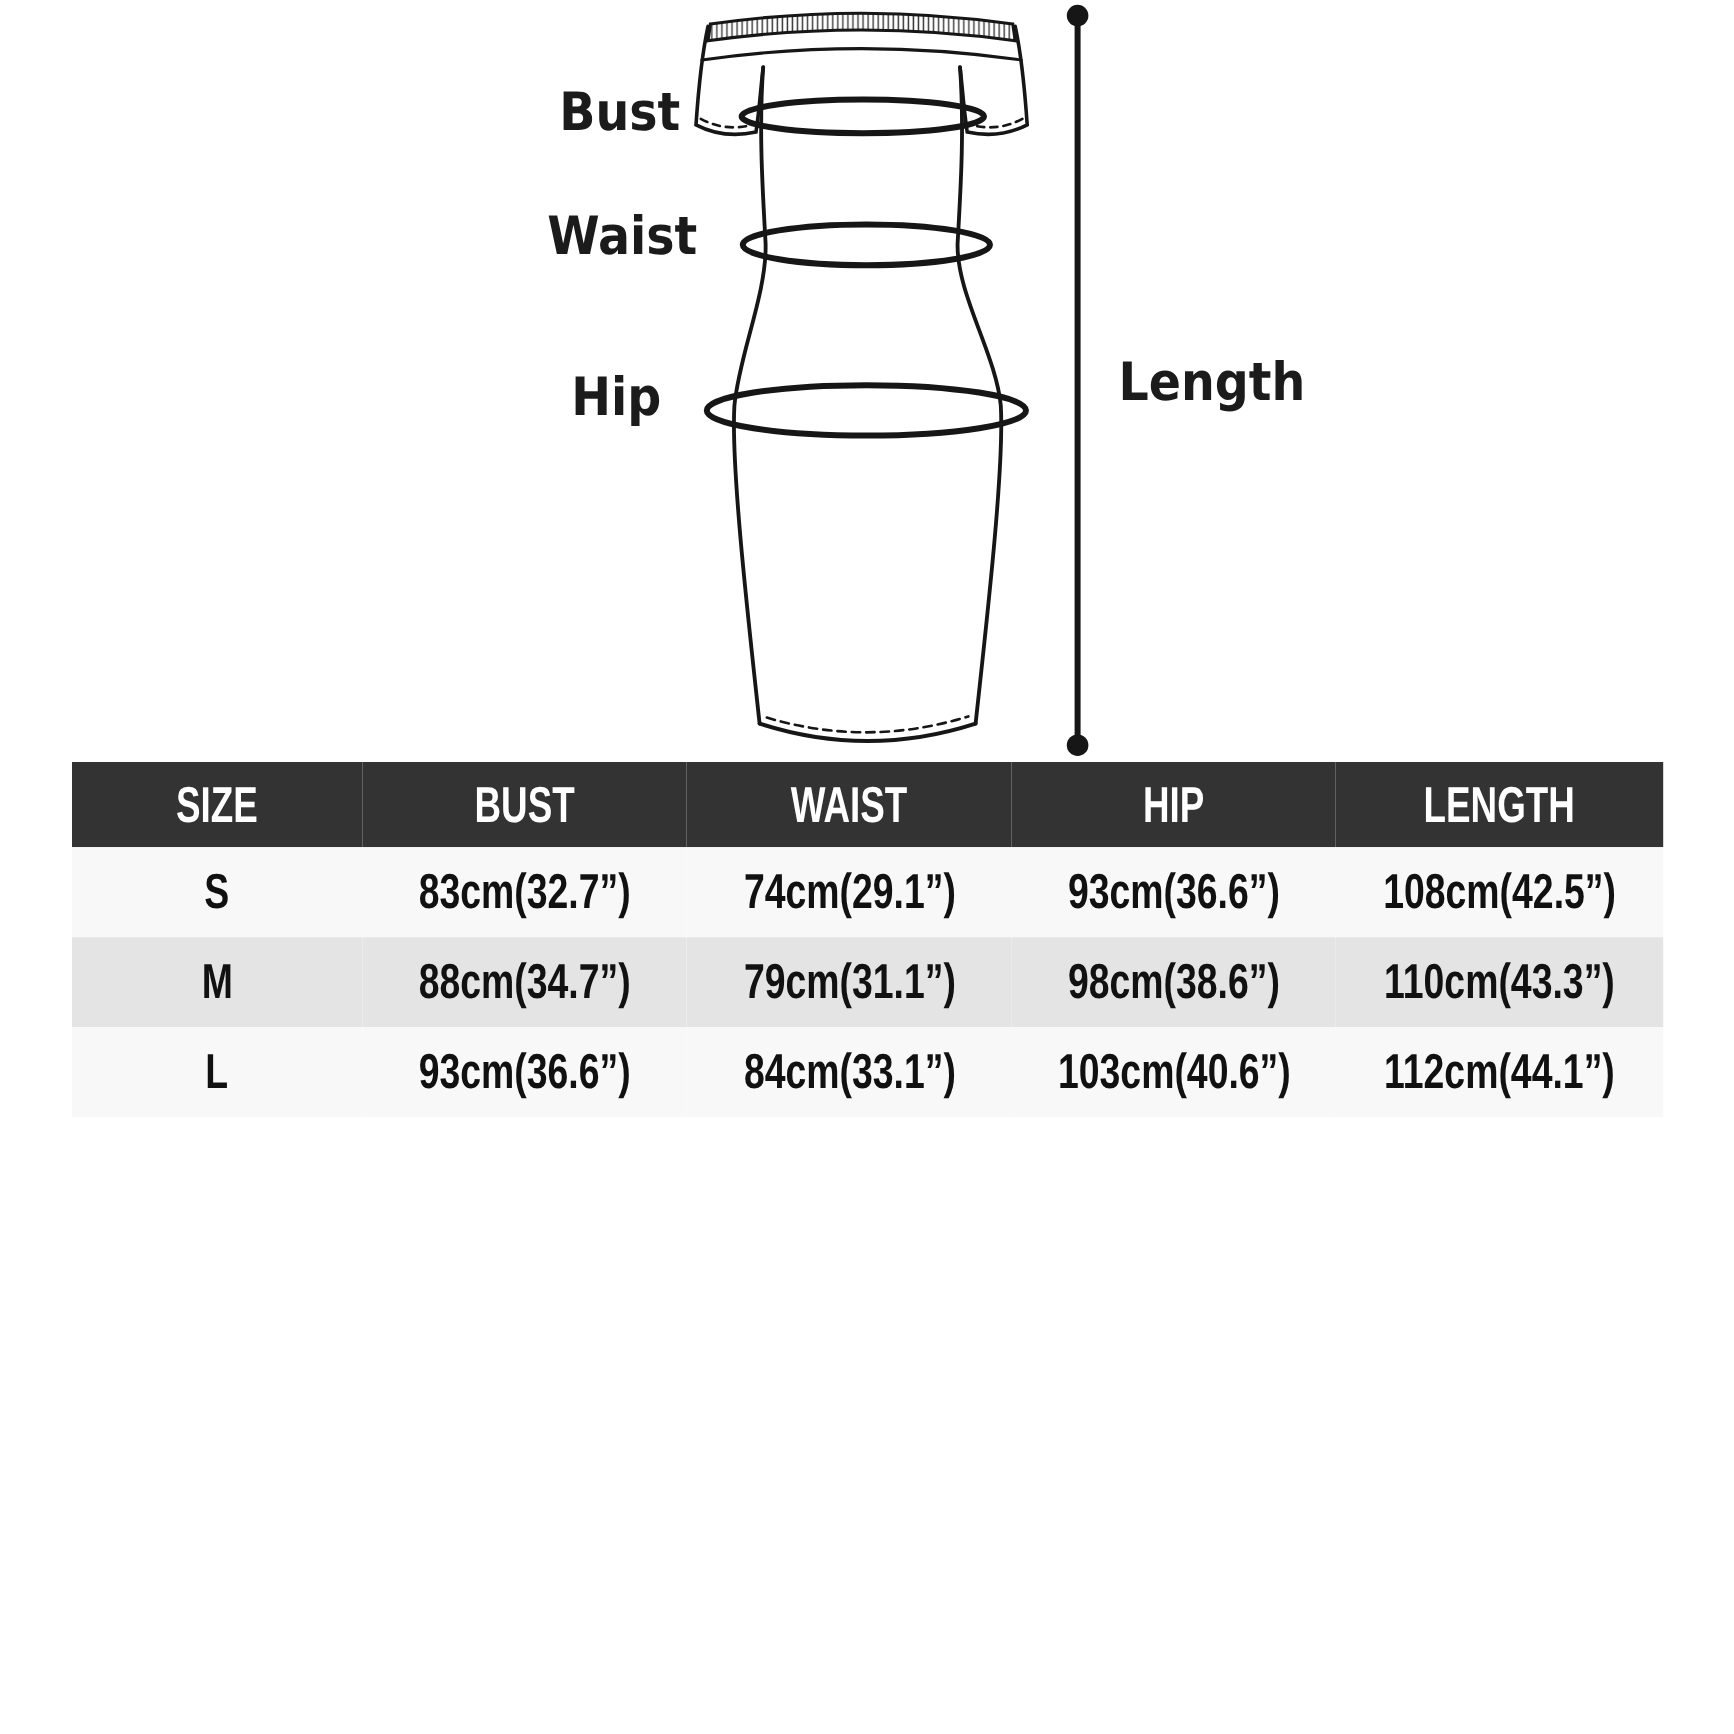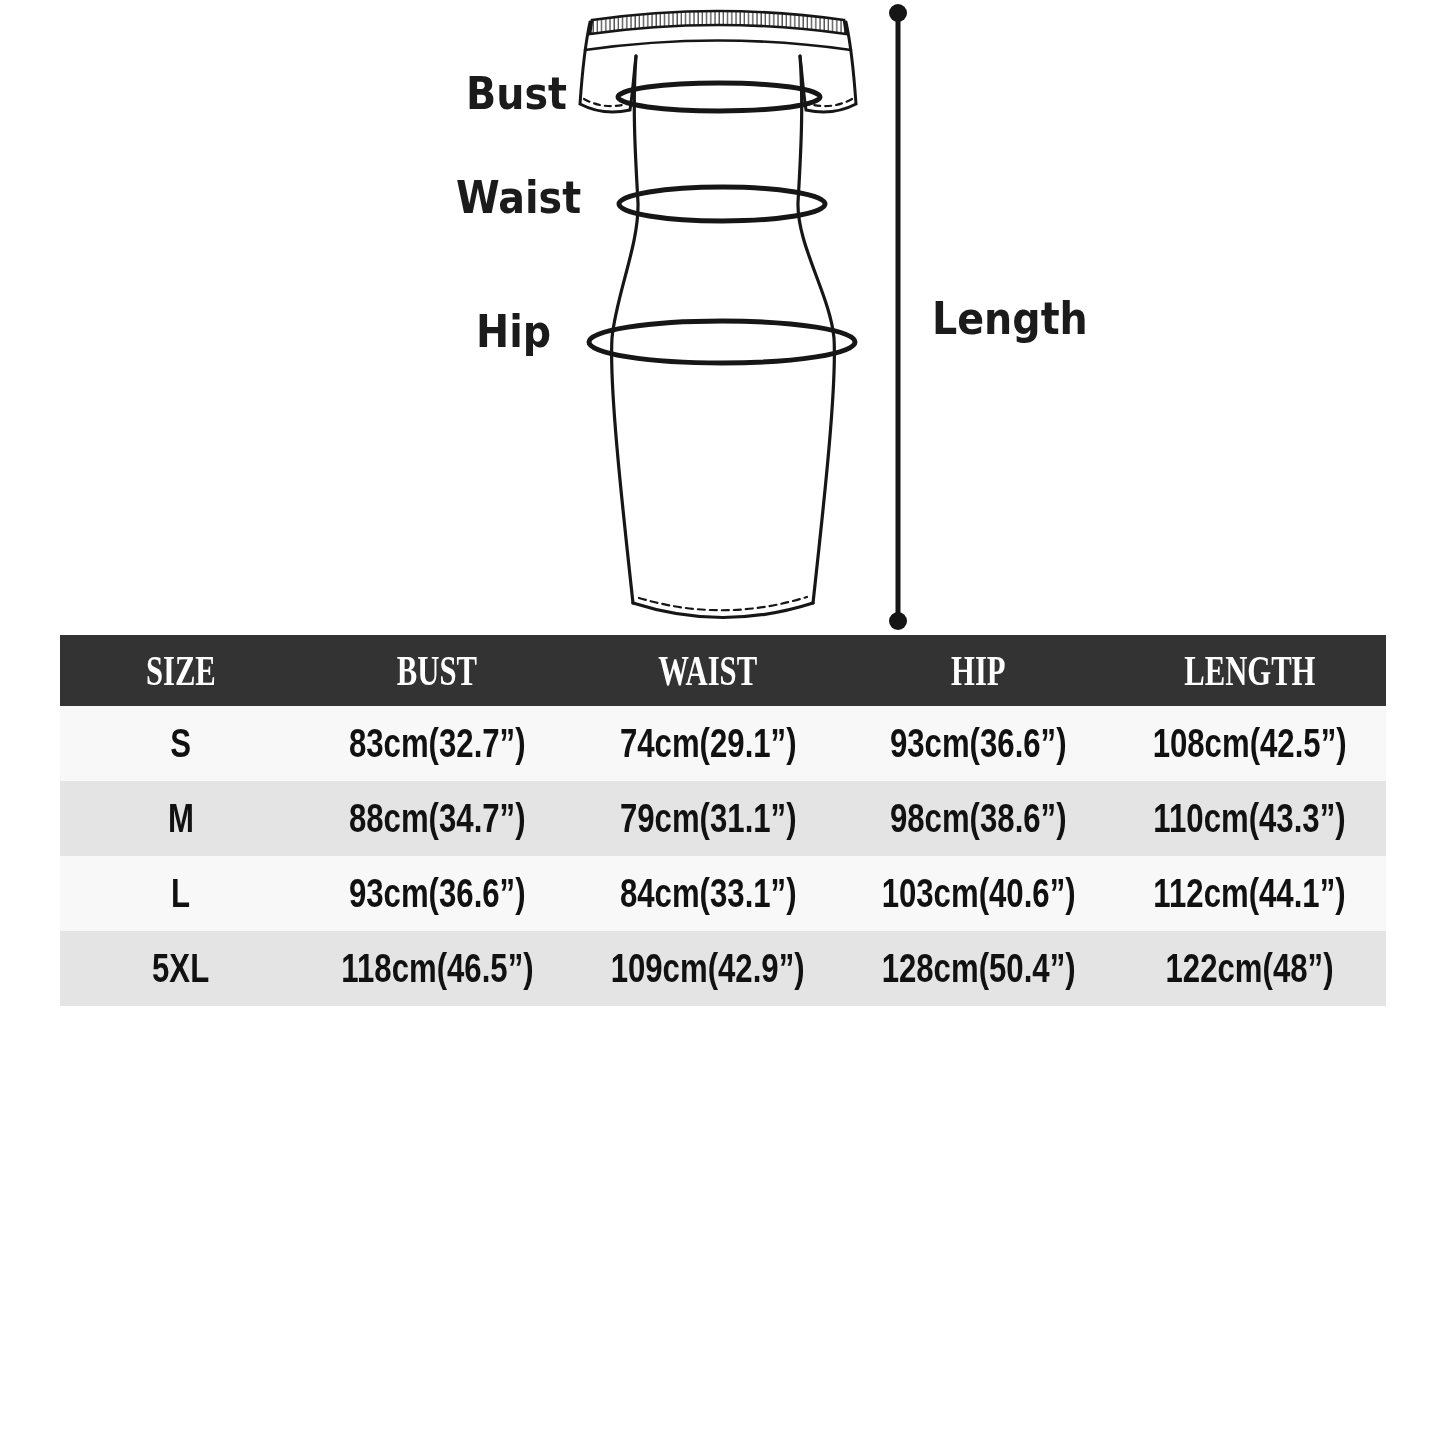--- a/index.html
+++ b/index.html
@@ -13,21 +13,21 @@
           transform:scaleX(0.9);transform-origin:0 50%;}
   .dlabel.bust{left:466px;top:72px;}
   .dlabel.waist{left:456px;top:176px;}
   .dlabel.hip{left:476px;top:310px;}
   .dlabel.length{left:932px;top:297px;}
 
   
   table.size{position:absolute;left:60px;top:635px;width:1326px;
              border-collapse:collapse;table-layout:fixed;}
   .size th,.size td{text-align:center;vertical-align:middle;padding:0;overflow:visible;}
-  .size thead tr{height:71px;background:#333333;font-family:Liberation Serif, serif;}
+  .size thead tr{height:71px;background:#333333;}
   .size tbody tr{height:75px;}
   .size tbody tr:nth-child(odd){background:#f8f8f8;}
   .size tbody tr:nth-child(even){background:#e4e4e4;}
   .size th{color:#ffffff;font-size:42px;font-weight:bold;}
   .size td{color:#111111;font-size:41px;font-weight:bold;}
   .cnd{display:inline-block;white-space:nowrap;font-weight:bold;
        transform:scaleX(0.73);transform-origin:50% 50%;}
   .cnd-cell{display:inline-block;white-space:nowrap;font-weight:bold;
        transform:scaleX(0.76);transform-origin:50% 50%;}
 
@@ -114,24 +114,17 @@
         <td><span class="cnd-cell">98cm(38.6”)</span></td>
         <td><span class="cnd-cell">110cm(43.3”)</span></td>
       </tr>
       <tr>
         <td><span class="cnd-cell">L</span></td>
         <td><span class="cnd-cell">93cm(36.6”)</span></td>
         <td><span class="cnd-cell">84cm(33.1”)</span></td>
         <td><span class="cnd-cell">103cm(40.6”)</span></td>
         <td><span class="cnd-cell">112cm(44.1”)</span></td>
       </tr>
-      <tr>
-        <td><span class="cnd-cell">5XL</span></td>
-        <td><span class="cnd-cell">118cm(46.5”)</span></td>
-        <td><span class="cnd-cell">109cm(42.9”)</span></td>
-        <td><span class="cnd-cell">128cm(50.4”)</span></td>
-        <td><span class="cnd-cell">122cm(48”)</span></td>
-      </tr>
     </tbody>
   </table>
 
 
 </div>
 
 </body></html>

